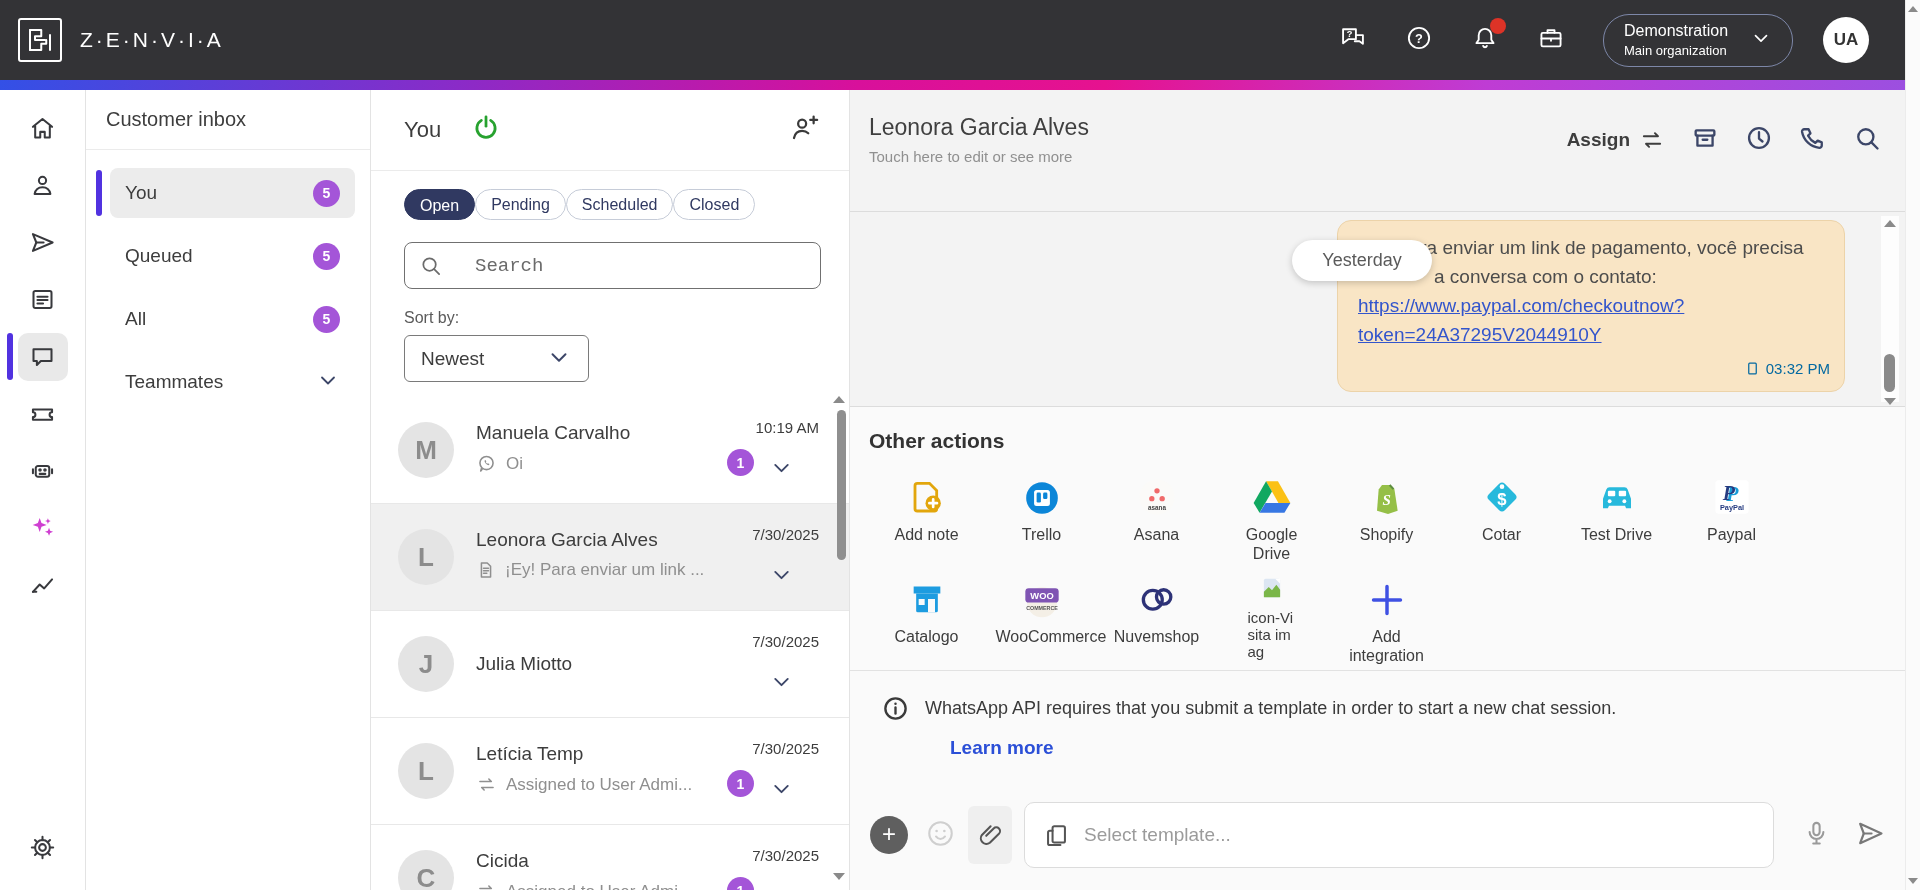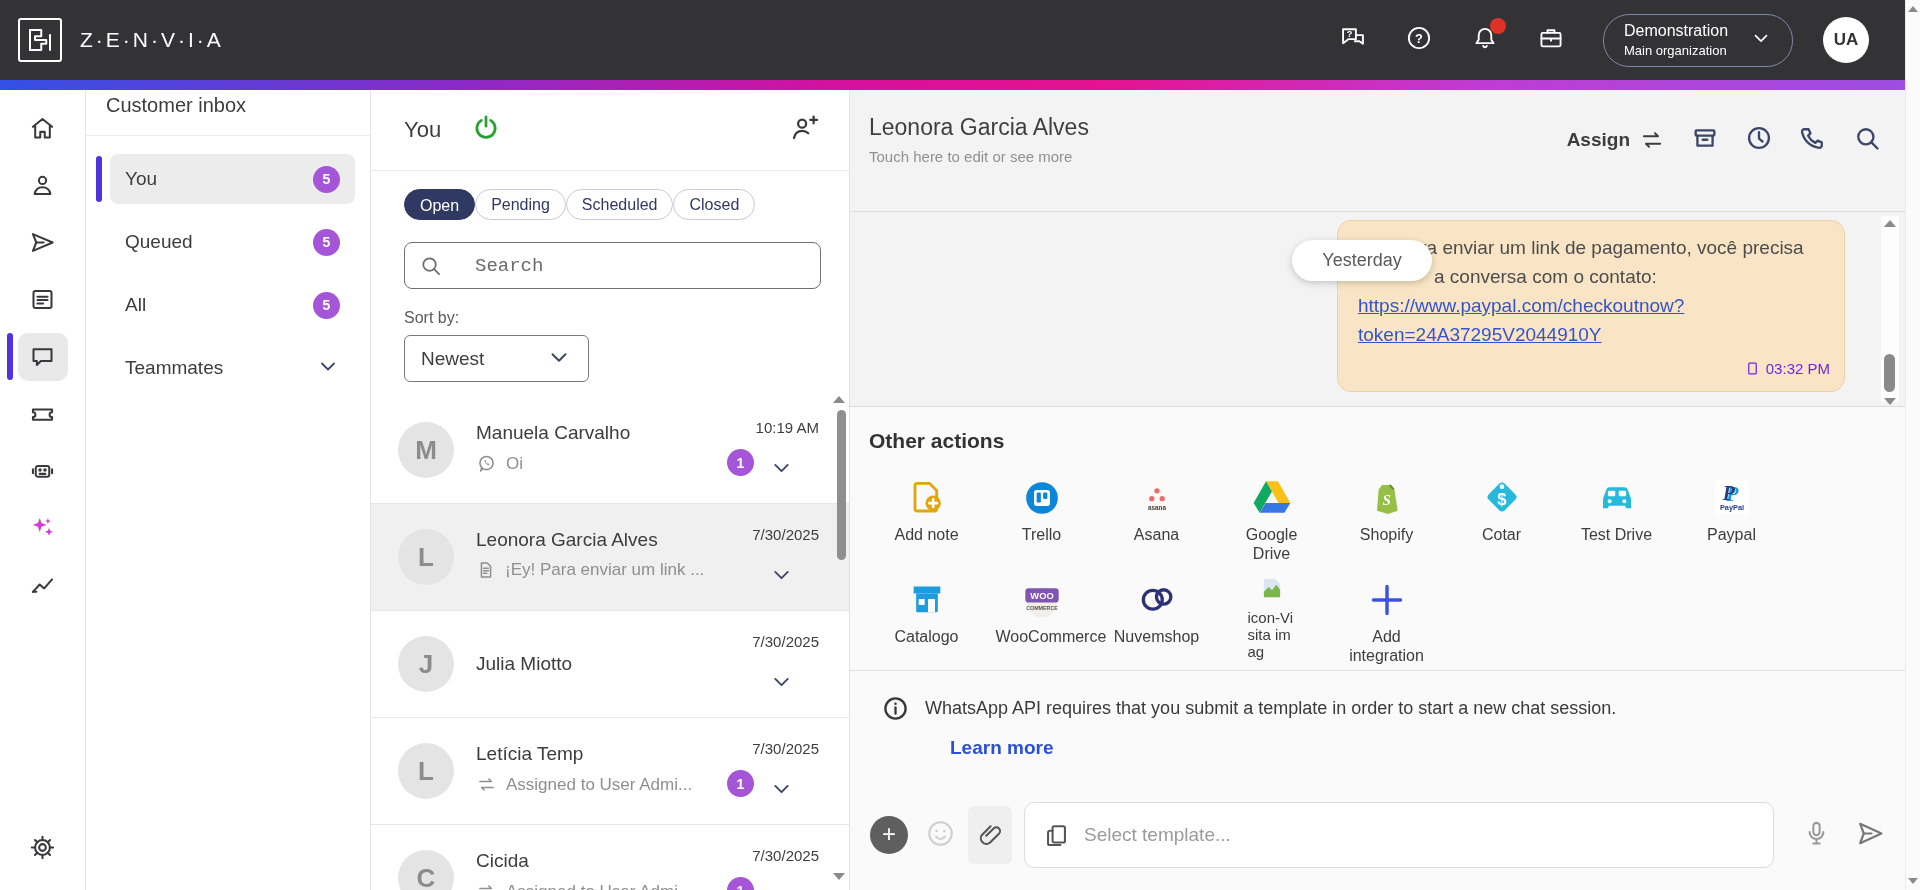--- a/index.html
+++ b/index.html
@@ -32,21 +32,21 @@
     border-right:1px solid #e3e3e3; display:flex; flex-direction:column; align-items:center; padding-top:10px; }
   .rail-slot { height:57px; display:flex; align-items:center; justify-content:center; width:100%;
     color:#38393d; cursor:pointer; position:relative; }
   .rail-active-bg { width:50px; height:48px; background:#e9e9e9; border-radius:10px;
     display:flex; align-items:center; justify-content:center; }
   .rail-indicator { position:absolute; left:7px; top:5px; width:6px; height:47px; border-radius:3px; background:#5132e0; }
   .rail-gear { margin-top:auto; margin-bottom:14px; }
 
   
   .inbox { position:absolute; left:86px; top:90px; width:285px; bottom:0; background:#fff; border-right:1px solid #e3e3e3; }
-  .inbox-title { font-size:20px; padding:4px 20px 18px 20px; color:#3d3d3d; }
+  .inbox-title { font-size:20px; padding:18px 20px 18px 20px; color:#3d3d3d; }
   .inbox-div { border-bottom:1px solid #ebebeb; }
   .inbox-items { padding-top:18px; }
   .inbox-item { height:50px; margin:0 15px 13px 24px; border-radius:8px; display:flex; align-items:center;
     padding:0 15px; position:relative; cursor:pointer; }
   .inbox-item.active { background:#ececec; }
   .inbox-item.active .act-bar { position:absolute; left:-14px; top:2px; width:6px; height:46px; border-radius:3px; background:#5132e0; }
   .inbox-label { font-size:19px; color:#3d3d3d; }
   .cnt-badge { margin-left:auto; width:27px; height:27px; border-radius:50%; background:#a455d8; color:#fff;
     font-size:14px; font-weight:bold; display:flex; align-items:center; justify-content:center; }
   .inbox-chev { margin-left:auto; color:#3c4668; }
@@ -102,21 +102,21 @@
   .c-actions { position:absolute; right:24px; top:34px; display:flex; align-items:center; gap:26px; color:#3c4668; }
   .assign { display:flex; align-items:center; gap:9px; font-size:19px; font-weight:bold; color:#3d3d3d; cursor:pointer; }
   .c-actions .ic { cursor:pointer; }
 
   .msgs { position:absolute; left:0; right:0; top:122px; height:195px; border-bottom:1px solid #dcdcdc; }
   .bubble { position:absolute; top:8px; right:60px; width:508px; height:172px; background:#f9e5c5;
     border:1px solid #ecd3a9; border-radius:14px; padding:12px 20px; font-size:19px; line-height:29px; color:#4c4c4c; }
   .bubble .l2 { text-indent:76px; }
   .bubble a { color:#3355cc; text-decoration:underline; display:block; cursor:pointer; }
   .b-time { position:absolute; right:14px; bottom:8px; display:flex; align-items:center; gap:6px;
-    font-size:15px; color:#6d28d9; }
+    font-size:15px; color:#0369a1; }
   .day-pill { position:absolute; left:442px; top:28px; width:140px; height:41px; background:#fff; border-radius:21px;
     box-shadow:0 2px 7px rgba(0,0,0,.2); display:flex; align-items:center; justify-content:center;
     font-size:18px; color:#5a5a5a; z-index:3; }
   .msg-sb { position:absolute; right:6px; top:4px; width:18px; height:186px; background:#fdfdfd; }
   .msg-sb .tri-up { margin:4px auto 0; border-left-width:6px; border-right-width:6px; }
   .msg-sb-thumb { position:absolute; left:3px; top:138px; width:11px; height:38px; border-radius:6px; background:#8a8a8a; }
   .msg-sb .tri-dn { position:absolute; left:3px; top:182px; }
 
   .actions { position:absolute; left:0; right:0; top:317px; height:263px; background:#fafafa; padding:22px 0 0 19px; }
   .a-title { font-size:21px; font-weight:bold; color:#333; }

